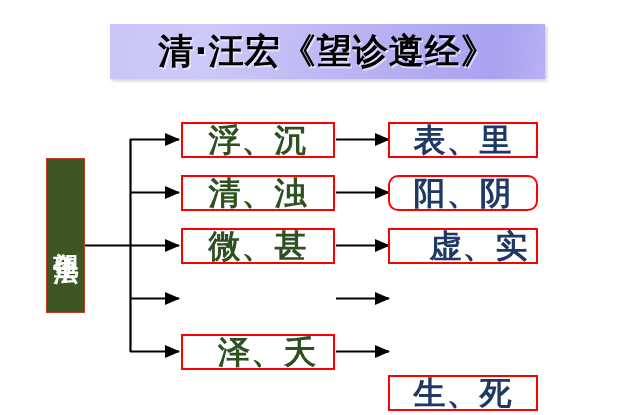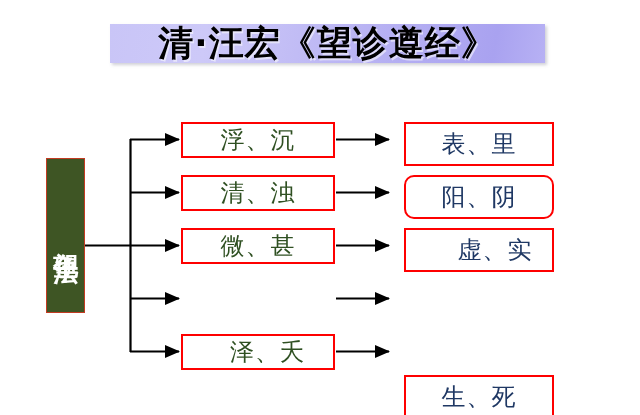--- a/index.html
+++ b/index.html
@@ -17,21 +17,21 @@
     background: #ffffff;
     overflow: hidden;
   }
 
   
   #title-banner {
     position: absolute;
     left: 110px;
     top: 24px;
     width: 435px;
-    height: 39px;
+    height: 55px;
     background: linear-gradient(100deg, #c9c5f7 0%, #cdc9f8 22%, #b9b3f3 58%, #a9a2f0 88%, #b7b1f4 100%);
     box-shadow: 2px 2px 3px rgba(120,120,140,0.35);
     display: flex;
     align-items: center;
     justify-content: center;
   }
   #title-text {
     font-family: "DejaVu Sans", "Liberation Sans", sans-serif;
     font-weight: 700;
     font-size: 35px;
@@ -87,28 +87,28 @@
     display: flex;
     align-items: center;
     justify-content: center;
   }
   .node-mid {
     left: 181px;
     width: 154px;
     height: 36px;
   }
   .node-right {
-    left: 404px;
+    left: 388px;
     width: 150px;
-    height: 44px;
+    height: 36px;
   }
   .node-label {
     font-family: "DejaVu Sans", "Liberation Sans", sans-serif;
-    font-weight: 400;
-    font-size: 24px;
+    font-weight: 700;
+    font-size: 32px;
     line-height: 1;
     white-space: nowrap;
     letter-spacing: 1px;
   }
   .label-green { color: #2f5022; }
   .label-blue  { color: #1f3864; }
 </style>
 </head>
 <body>
 

